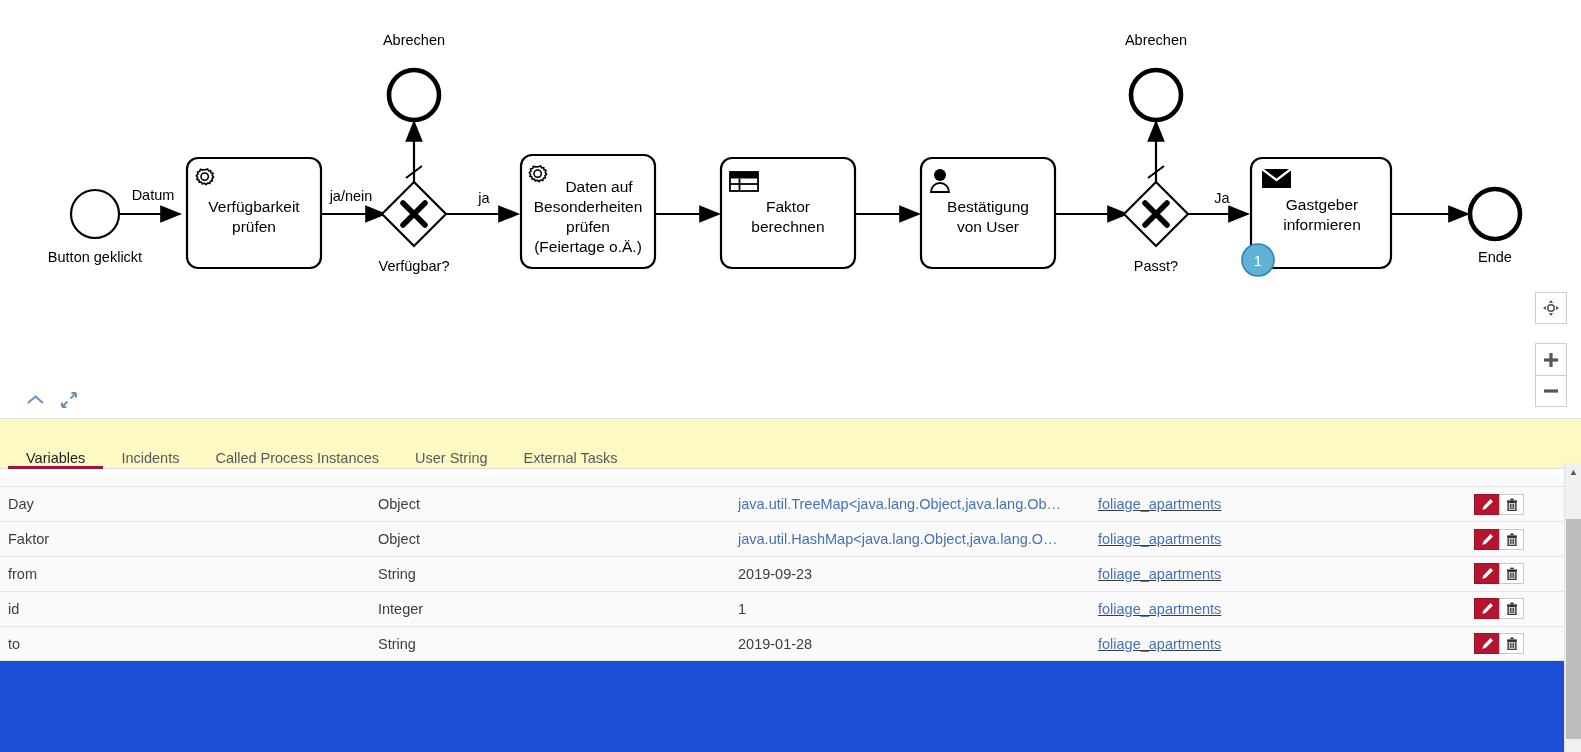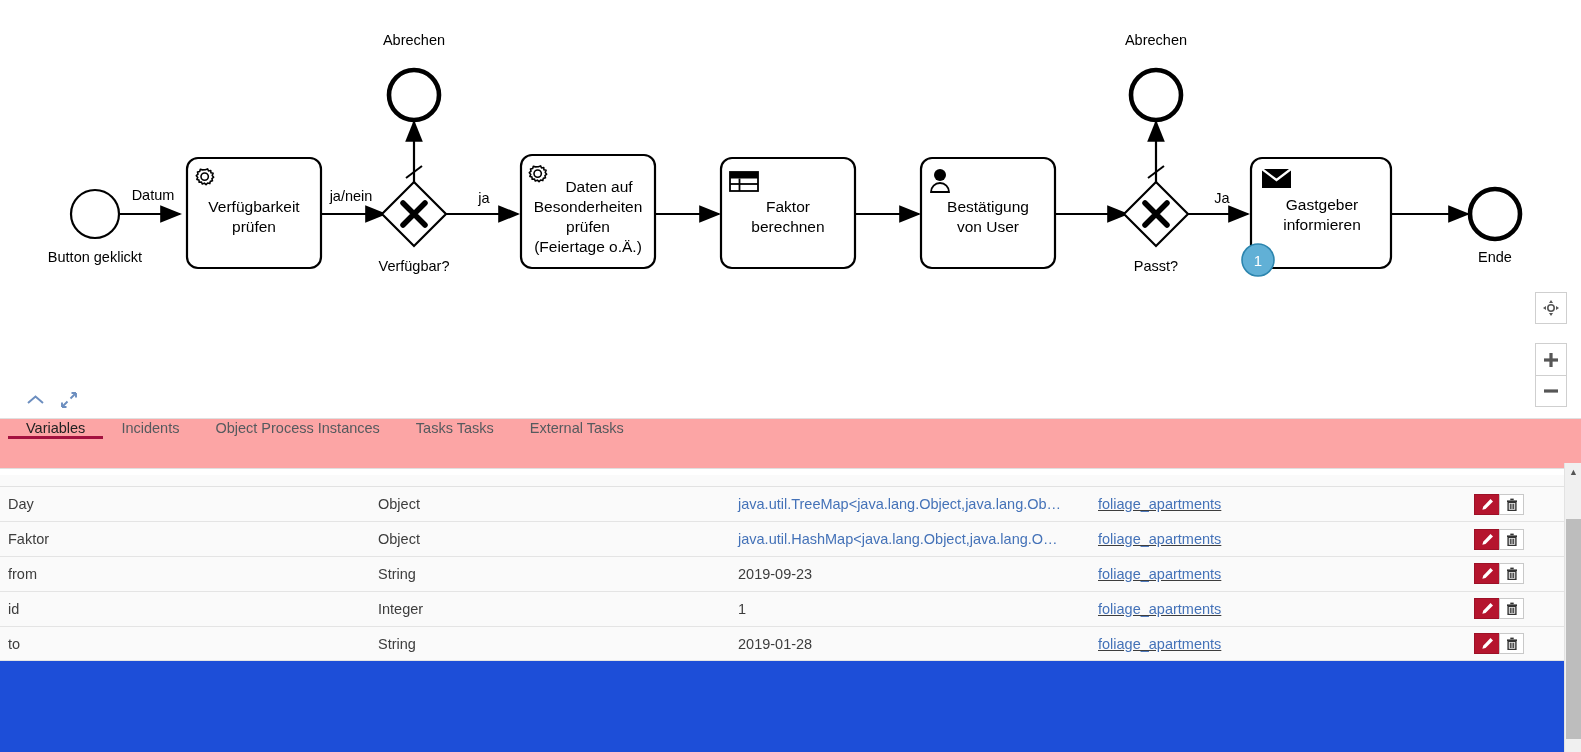--- a/index.html
+++ b/index.html
@@ -33,22 +33,22 @@
     position:absolute; left:22px; bottom:6px; display:flex; gap:8px; align-items:center;
   }
   .pane-toggle {
     width:26px; height:24px; display:flex; align-items:center; justify-content:center;
     color:#6c8ebf; cursor:pointer; background:transparent; border:none;
   }
 
   
   .tabs-bar {
     position:absolute; left:0; top:418px; width:1581px; height:51px;
-    background:#fca5a5; border-top:1px solid #e0e0e0; border-bottom:1px solid #e0e0e0;
-    display:flex; align-items:flex-start; padding-left:8px;
+    background:#fef9c3; border-top:1px solid #e0e0e0; border-bottom:1px solid #e0e0e0;
+    display:flex; align-items:flex-end; padding-left:8px;
   }
   .tab {
     display:flex; align-items:center; padding:0 18px;
     font-size:14.5px; color:#555a5e; cursor:pointer;
     border-bottom:3px solid transparent; position:relative; top:1px;
   }
   .tab.active { color:#222; border-bottom-color:#a4123f; }
 
   
   .table-wrap {
@@ -262,22 +262,22 @@
           <path d="M16,2 L10.5,7.5 M16,2 H11.5 M16,2 V6.5" fill="none" stroke="#6c8ebf" stroke-width="1.9"></path>
           <path d="M2,16 L7.5,10.5 M2,16 H6.5 M2,16 V11.5" fill="none" stroke="#6c8ebf" stroke-width="1.9"></path>
         </svg>
       </div>
     </div>
   </div>
 
   <div class="tabs-bar">
     <div class="tab active">Variables</div>
     <div class="tab">Incidents</div>
-    <div class="tab">Object Process Instances</div>
-    <div class="tab">Tasks Tasks</div>
+    <div class="tab">Called Process Instances</div>
+    <div class="tab">User String</div>
     <div class="tab">External Tasks</div>
   </div>
 
   <div class="table-wrap">
     <div class="clip-row"></div>
     <table class="vars">
       <tbody>
         <tr>
           <td class="c-name">Day</td>
           <td class="c-type">Object</td>

